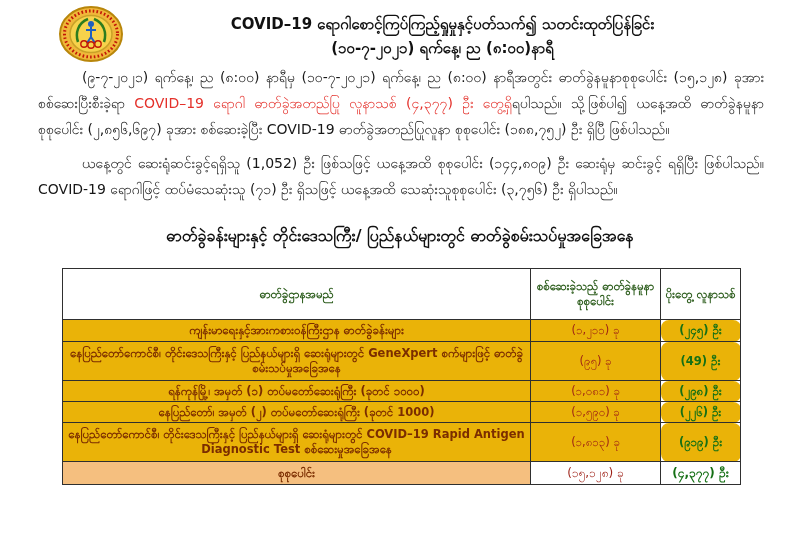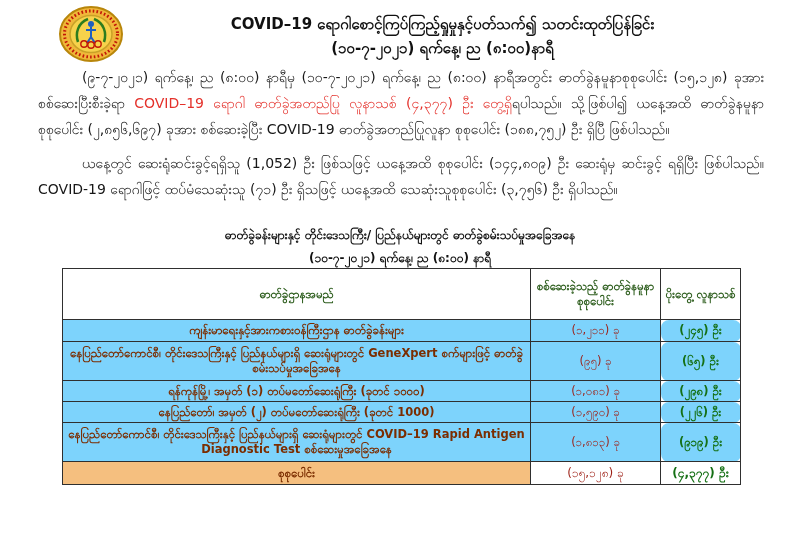--- a/index.html
+++ b/index.html
@@ -13,34 +13,34 @@
   .titles{position:absolute;left:140px;right:55px;top:12px;text-align:center;
     font-weight:bold;font-size:15px;line-height:24px;color:#111;}
   
   .para{position:absolute;left:38px;right:36px;margin:0;text-align:justify;
     font-size:14px;line-height:26px;color:#171717;}
   .p1{top:64px;text-indent:44px;}
   .p2{top:150px;text-indent:44px;}
   .red{color:#e4312b;}
   
   .tbl-title{position:absolute;left:0;right:0;top:224px;text-align:center;
-    font-weight:bold;font-size:12px;line-height:23px;color:#111;}
+    font-weight:bold;font-size:16px;line-height:23px;color:#111;}
   
   table.labs{
     position:absolute;left:62px;top:268px;width:678px;
     border-collapse:collapse;table-layout:fixed;
     font-size:11.5px;line-height:15px;
   }
   table.labs th,table.labs td{
     border:1px solid #2f2f2f;padding:1px 4px;overflow:hidden;
     text-align:center;vertical-align:middle;
   }
   col.c1{width:468px;}col.c2{width:130px;}col.c3{width:80px;}
   tr.hdr th{background:#ffffff;color:#2e5e1e;font-weight:bold;height:48px;line-height:15px;}
-  tr.green td{background:#7dd3fc;}
+  tr.green td{background:#eab308;}
   td.lbl{color:#7b2d00;font-weight:bold;}
   td.samples{color:#9d1f15;font-weight:normal;background:#ffffff;}
   td.pos{color:#157015;font-weight:bold;background:#ffffff;border-radius:8px;}
   tr.r1 td{height:19px;} tr.r3 td,tr.r4 td,tr.r5 td{height:18px;}
   tr.r2 td{height:36px;} tr.r6 td{height:36px;} tr.r7 td{height:54px;}
   tr.total td{height:20px;}
   tr.total td.lbl{background:#f5bf7f;}
   tr.total td.samples,tr.total td.pos{background:#ffffff;font-size:12px;}
 </style>
 </head>
@@ -65,21 +65,20 @@
     <div>COVID–19 ရောဂါစောင့်ကြပ်ကြည့်ရှုမှုနှင့်ပတ်သက်၍ သတင်းထုတ်ပြန်ခြင်း</div>
     <div>(၁၀-၇-၂၀၂၁) ရက်နေ့၊ ည (၈:၀၀)နာရီ</div>
   </div>
 
   <p class="para p1"><span>(၉-၇-၂၀၂၁) ရက်နေ့၊ ည (၈:၀၀) နာရီမှ (၁၀-၇-၂၀၂၁) ရက်နေ့၊ ည (၈:၀၀) နာရီအတွင်း ဓာတ်ခွဲနမူနာစုစုပေါင်း (၁၅,၁၂၈) ခုအား စစ်ဆေးပြီးစီးခဲ့ရာ </span><span class="red">COVID–19 ရောဂါ ဓာတ်ခွဲအတည်ပြု လူနာသစ် (၄,၃၇၇) ဦး တွေ့ရှိ</span><span>ရပါသည်။ သို့ဖြစ်ပါ၍ ယနေ့အထိ ဓာတ်ခွဲနမူနာ စုစုပေါင်း (၂,၈၅၆,၆၉၇) ခုအား စစ်ဆေးခဲ့ပြီး COVID-19 ဓာတ်ခွဲအတည်ပြုလူနာ စုစုပေါင်း (၁၈၈,၇၅၂) ဦး ရှိပြီ ဖြစ်ပါသည်။</span></p>
 
   <p class="para p2">ယနေ့တွင် ဆေးရုံဆင်းခွင့်ရရှိသူ (1,052) ဦး ဖြစ်သဖြင့် ယနေ့အထိ စုစုပေါင်း (၁၄၄,၈၀၉) ဦး ဆေးရုံမှ ဆင်းခွင့် ရရှိပြီး ဖြစ်ပါသည်။ COVID-19 ရောဂါဖြင့် ထပ်မံသေဆုံးသူ (၇၁) ဦး ရှိသဖြင့် ယနေ့အထိ သေဆုံးသူစုစုပေါင်း (၃,၇၅၆) ဦး ရှိပါသည်။</p>
 
   <div class="tbl-title">
     <div>ဓာတ်ခွဲခန်းများနှင့် တိုင်းဒေသကြီး/ ပြည်နယ်များတွင် ဓာတ်ခွဲစမ်းသပ်မှုအခြေအနေ</div>
-    <div>(၁၀-၇-၂၀၂၁) ရက်နေ့၊ ည (၈:၀၀) နာရီ</div>
   </div>
 
   <table class="labs">
     <colgroup>
         <col class="c1">
         <col class="c2">
         <col class="c3">
       </colgroup>
     <thead>
       <tr class="hdr">
@@ -90,21 +89,21 @@
     </thead>
     <tbody>
       <tr class="green r1">
         <td class="lbl">ကျန်းမာရေးနှင့်အားကစားဝန်ကြီးဌာန ဓာတ်ခွဲခန်းများ</td>
         <td class="samples">(၁,၂၁၁) ခု</td>
         <td class="pos">(၂၄၅) ဦး</td>
       </tr>
       <tr class="green r2">
         <td class="lbl">နေပြည်တော်ကောင်စီ၊ တိုင်းဒေသကြီးနှင့် ပြည်နယ်များရှိ ဆေးရုံများတွင် GeneXpert စက်များဖြင့် ဓာတ်ခွဲစမ်းသပ်မှုအခြေအနေ</td>
         <td class="samples">(၉၅) ခု</td>
-        <td class="pos">(၆၅) ဦး</td>
+        <td class="pos">(49) ဦး</td>
       </tr>
       <tr class="green r3">
         <td class="lbl">ရန်ကုန်မြို့၊ အမှတ် (၁) တပ်မတော်ဆေးရုံကြီး (ခုတင် ၁၀၀၀)</td>
         <td class="samples">(၁,၀၈၁) ခု</td>
         <td class="pos">(၂၉၈) ဦး</td>
       </tr>
       <tr class="green r4">
         <td class="lbl">နေပြည်တော်၊ အမှတ် (၂) တပ်မတော်ဆေးရုံကြီး (ခုတင် 1000)</td>
         <td class="samples">(၁,၅၉၀) ခု</td>
         <td class="pos">(၂၂၆) ဦး</td>

